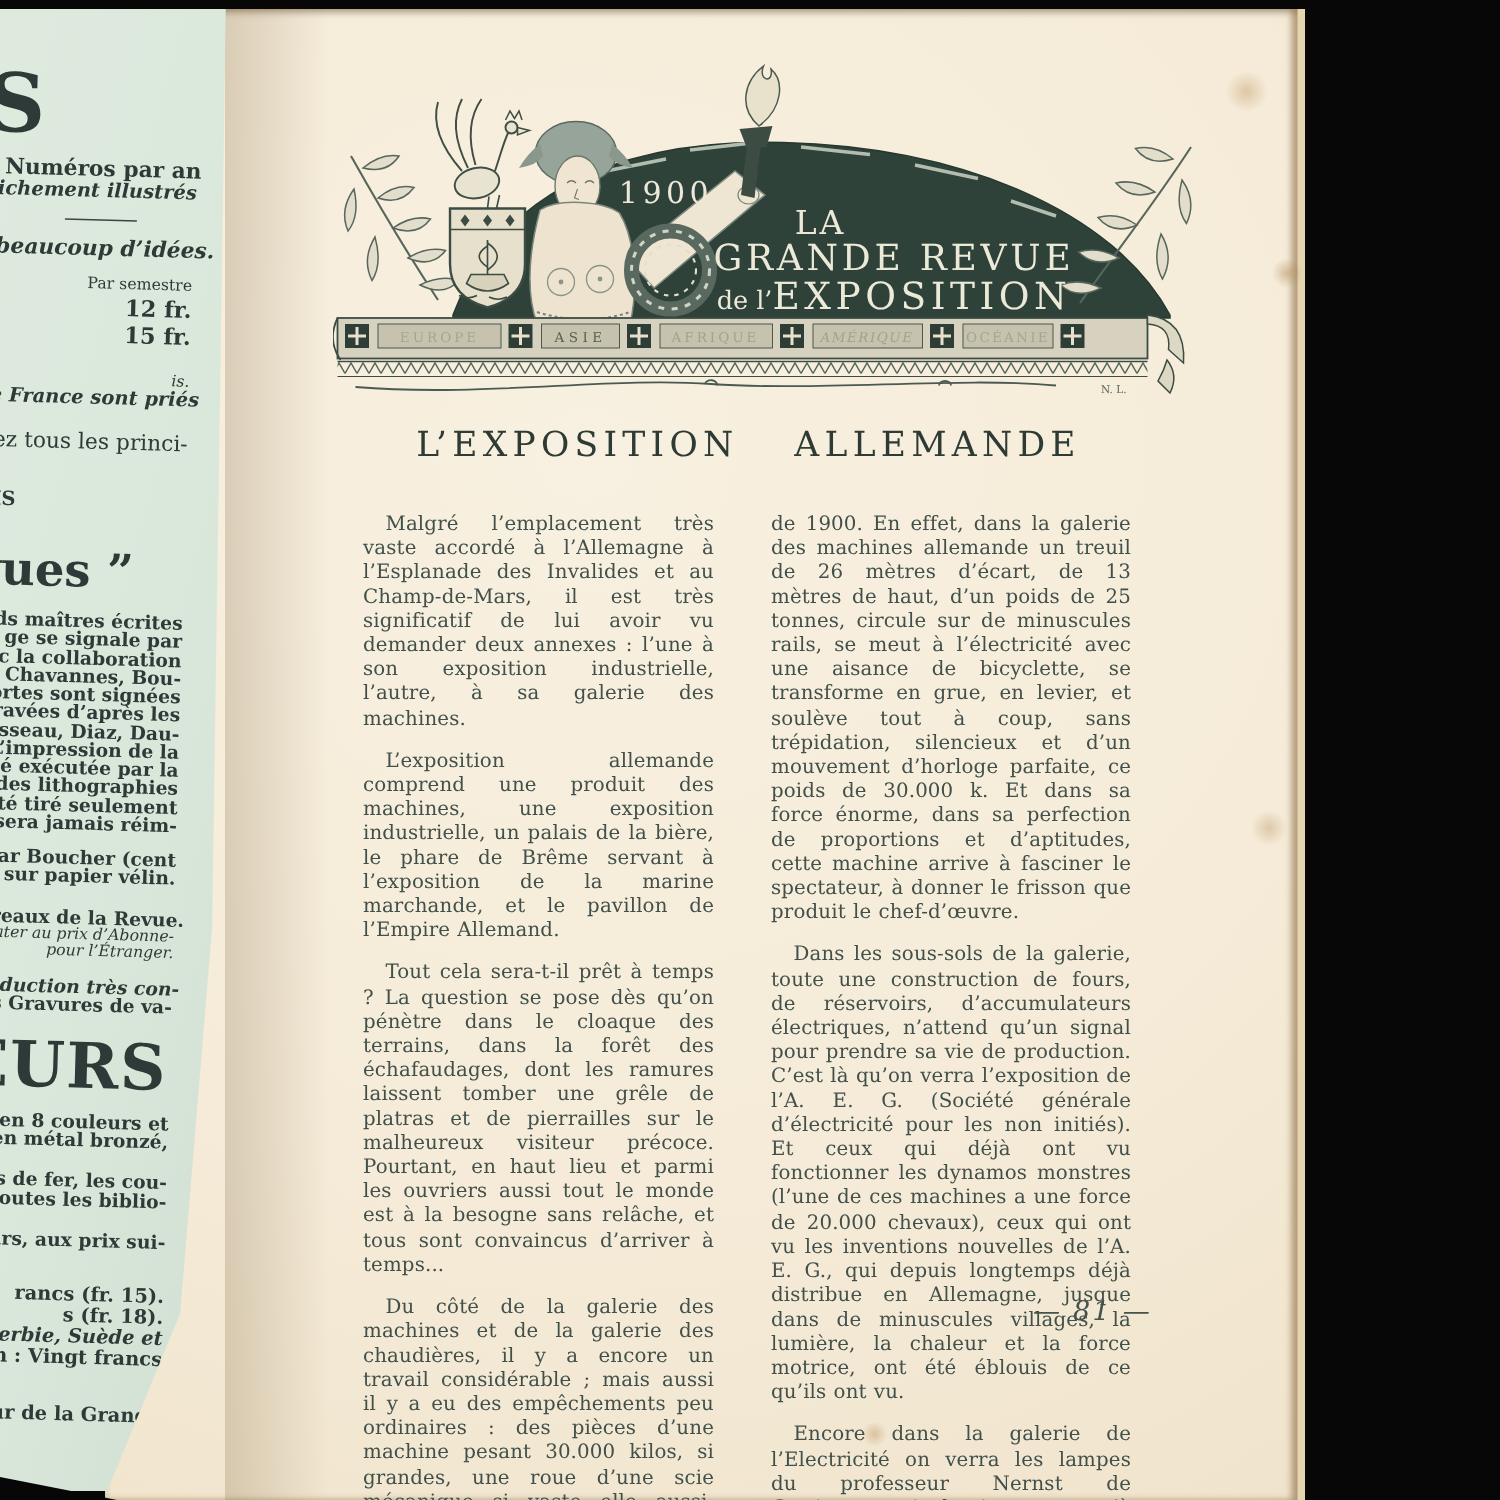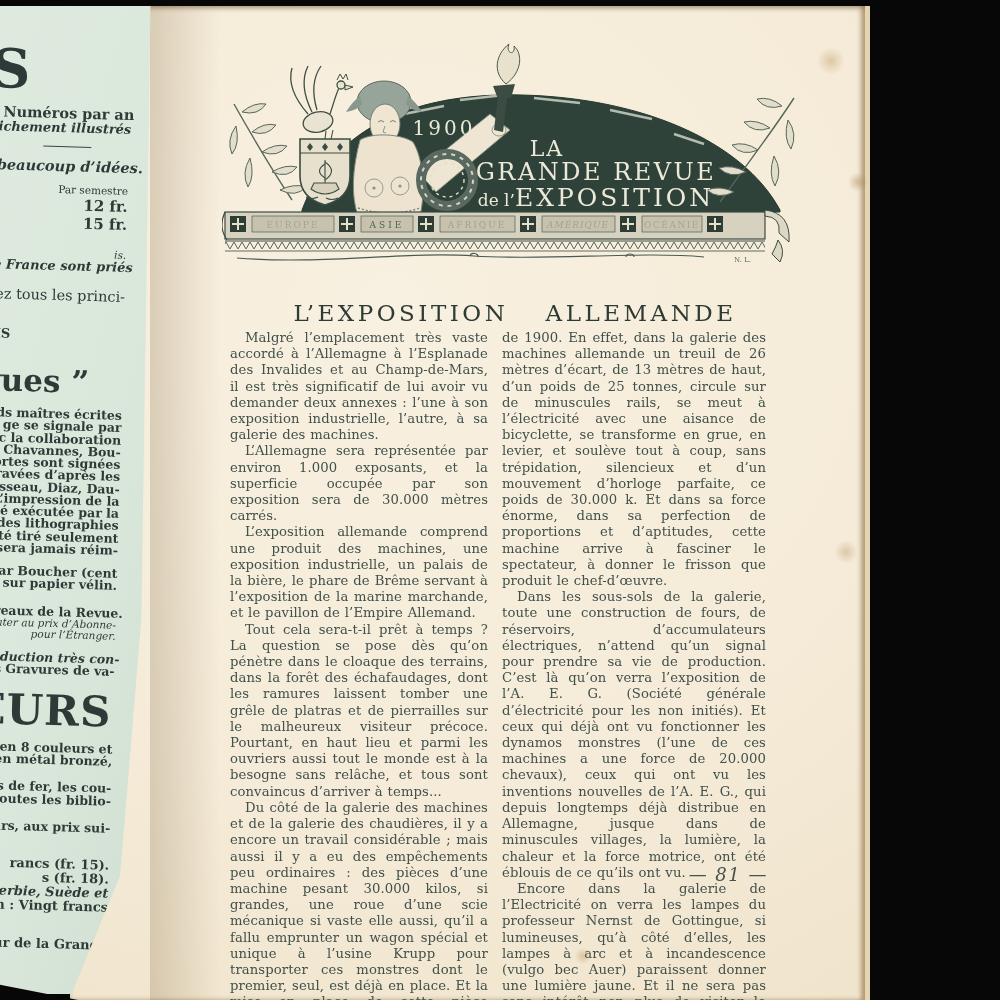--- a/index.html
+++ b/index.html
@@ -54,32 +54,32 @@
   .corner-wedge{
     position:absolute;left:0;bottom:0;width:78px;height:18px;z-index:4;
     background:#070707;clip-path:polygon(0 15%, 100% 100%, 0 100%);
   }
 
   
   .content{position:absolute;inset:0;z-index:5;}
   .masthead{position:absolute;left:222px;top:40px;width:575px;height:228px;}
 
   .article-title{
-    position:absolute;left:230px;top:284px;width:538px;margin:16px;
+    position:absolute;left:230px;top:284px;width:538px;margin:0;
     text-align:center;font-size:23px;font-weight:normal;
     letter-spacing:3.5px;word-spacing:1.15em;color:#2e3b35;
   }
   .col{
     position:absolute;top:330px;
     font-size:13.2px;line-height:16.2px;text-align:justify;
     color:#41504a;letter-spacing:.1px;word-spacing:.5px;
   }
   .col-left{left:230px;width:258px;}
   .col-right{left:502px;width:264px;}
-  .para{margin:0;}
+  .para{margin:12px;}
   .para.indent{text-indent:15px;}
 
   .page-number{
     position:absolute;left:230px;top:864px;width:538px;text-align:right;
     font-style:italic;font-size:18px;letter-spacing:1.5px;color:#44534b;
   }
 
   
   .spot{position:absolute;border-radius:50%;pointer-events:none;z-index:6;}
   .s1{left:816px;top:48px;width:30px;height:26px;background:radial-gradient(circle,rgba(168,118,48,.30),rgba(168,118,48,0) 70%);}
@@ -328,21 +328,20 @@
         <path d="M248,216 a4,3 0 1 1 8,1"></path>
         <path d="M404,217 a4,3 0 1 1 8,0"></path>
       </g>
       <text x="512" y="222" font-size="7" font-family="DejaVu Serif, serif" fill="#5a675f">N. L.</text>
     </svg>
 
     <h1 class="article-title">L’EXPOSITION ALLEMANDE</h1>
 
     <div class="col col-left">
         <p class="para indent">Malgré l’emplacement très vaste accordé à l’Allemagne à l’Esplanade des Invalides et au Champ-de-Mars, il est très significatif de lui avoir vu demander deux annexes : l’une à son exposition industrielle, l’autre, à sa galerie des machines.</p>
-        <p class="para indent">L’Allemagne sera représentée par environ 1.000 exposants, et la superficie occupée par son exposition sera de 30.000 mètres carrés.</p>
         <p class="para indent">L’exposition allemande comprend une produit des machines, une exposition industrielle, un palais de la bière, le phare de Brême servant à l’exposition de la marine marchande, et le pavillon de l’Empire Allemand.</p>
         <p class="para indent">Tout cela sera-t-il prêt à temps ? La question se pose dès qu’on pénètre dans le cloaque des terrains, dans la forêt des échafaudages, dont les ramures laissent tomber une grêle de platras et de pierrailles sur le malheureux visiteur précoce. Pourtant, en haut lieu et parmi les ouvriers aussi tout le monde est à la besogne sans relâche, et tous sont convaincus d’arriver à temps...</p>
         <p class="para indent">Du côté de la galerie des machines et de la galerie des chaudières, il y a encore un travail considérable ; mais aussi il y a eu des empêchements peu ordinaires : des pièces d’une machine pesant 30.000 kilos, si grandes, une roue d’une scie mécanique si vaste elle aussi, qu’il a fallu emprunter un wagon spécial et unique à l’usine Krupp pour transporter ces monstres dont le premier, seul, est déjà en place. Et la mise en place de cette pièce considérable, si on pouvait la recommencer pour les visiteurs, constituerait un des plus intéressants spectacles</p>
       </div>
     <div class="col col-right">
         <p class="para">de 1900. En effet, dans la galerie des machines allemande un treuil de 26 mètres d’écart, de 13 mètres de haut, d’un poids de 25 tonnes, circule sur de minuscules rails, se meut à l’électricité avec une aisance de bicyclette, se transforme en grue, en levier, et soulève tout à coup, sans trépidation, silencieux et d’un mouvement d’horloge parfaite, ce poids de 30.000 k. Et dans sa force énorme, dans sa perfection de proportions et d’aptitudes, cette machine arrive à fasciner le spectateur, à donner le frisson que produit le chef-d’œuvre.</p>
         <p class="para indent">Dans les sous-sols de la galerie, toute une construction de fours, de réservoirs, d’accumulateurs électriques, n’attend qu’un signal pour prendre sa vie de production. C’est là qu’on verra l’exposition de l’A. E. G. (Société générale d’électricité pour les non initiés). Et ceux qui déjà ont vu fonctionner les dynamos monstres (l’une de ces machines a une force de 20.000 chevaux), ceux qui ont vu les inventions nouvelles de l’A. E. G., qui depuis longtemps déjà distribue en Allemagne, jusque dans de minuscules villages, la lumière, la chaleur et la force motrice, ont été éblouis de ce qu’ils ont vu.</p>
         <p class="para indent">Encore dans la galerie de l’Electricité on verra les lampes du professeur Nernst de Gottingue, si lumineuses, qu’à côté d’elles, les lampes à arc et à incandescence (vulgo bec Auer) paraissent donner une lumière jaune. Et il ne sera pas sans intérêt non plus de visiter le laboratoire du professeur Nernst qui constituera, pour les gens du métier, le clou de l’Exposition électrique.</p>
       </div>
 

